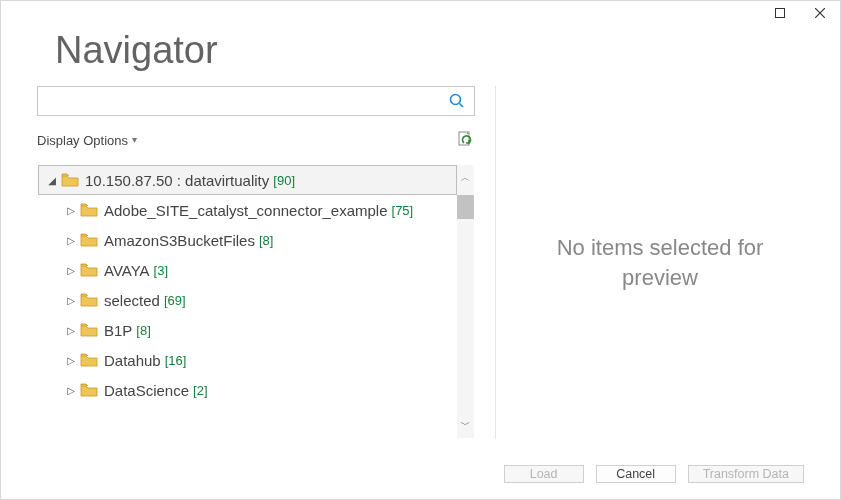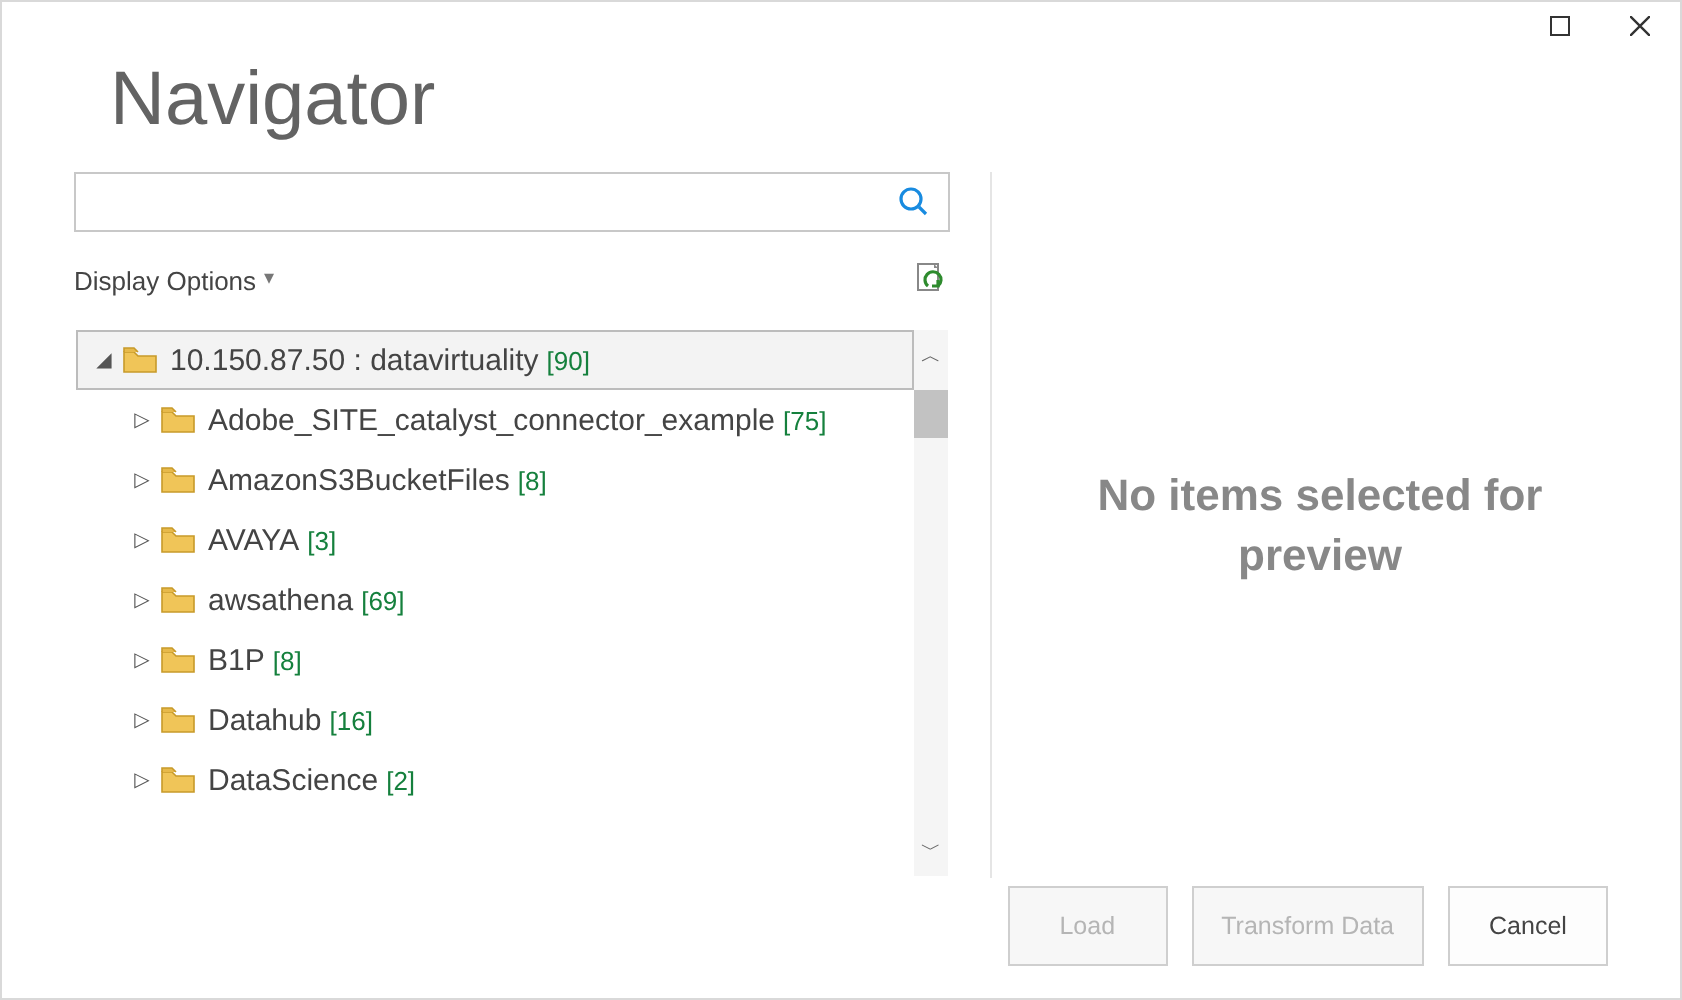--- a/index.html
+++ b/index.html
@@ -5,21 +5,21 @@
   * { box-sizing: border-box; margin: 0; padding: 0; }
   html, body { width: 841px; height: 500px; font-family: "Segoe UI", Tahoma, sans-serif; background: #fff; }
   .window { width: 841px; height: 500px; border: 1px solid #d9d9d9; position: relative; background: #fff; }
   .titlebar { position: absolute; top: 0; right: 0; height: 28px; display: flex; align-items: flex-start; }
   .tb-btn { width: 40px; height: 24px; display: flex; align-items: center; justify-content: center; color: #666; }
   .window-title { position: absolute; top: 28px; left: 38px; font-size: 38px; font-weight: 300; color: #636363; margin-left: 16px; }
   .content { position: absolute; top: 85px; left: 36px; right: 36px; bottom: 60px; display: flex; }
   .left-pane { width: 438px; display: flex; flex-direction: column; }
   .divider { width: 1px; background: #e5e5e5; margin: 0 20px; }
   .right-pane { flex: 1; display: flex; align-items: center; justify-content: center; }
-  .preview-msg { color: #888; font-size: 22px; font-weight: 700; text-align: center; line-height: 1.35; }
+  .preview-msg { color: #888; font-size: 22px; font-weight: 400; text-align: center; line-height: 1.35; }
   .search-row { display: flex; border: 1px solid #c8c8c8; height: 30px; margin-bottom: 10px; }
   .search-input { flex: 1; border: none; outline: none; padding: 4px 8px; font-size: 13px; }
   .search-icon { width: 34px; display: flex; align-items: center; justify-content: center; color: #0f6cbd; }
   .options-row { display: flex; align-items: center; justify-content: space-between; height: 28px; margin-bottom: 10px; }
   .options-btn { display: flex; align-items: center; gap: 4px; font-size: 13px; color: #444; cursor: default; }
   .options-btn .chev { font-size: 10px; color: #777; position: relative; top: -1px; }
   .refresh-icon { width: 20px; height: 20px; display: flex; align-items: center; justify-content: center; }
   .tree { flex: 1; border: 1px solid #fff; position: relative; overflow: hidden; }
   .tree-scroll { position: absolute; top: 0; bottom: 0; right: 0; width: 17px; display: flex; flex-direction: column; align-items: center; justify-content: space-between; background: #f5f5f5; }
   .tree-scroll .arrow { font-size: 10px; color: #666; padding: 6px 0; }
@@ -27,21 +27,21 @@
   .tree-rows { position: absolute; left: 0; right: 17px; top: 0; }
   .tree-row { display: flex; align-items: center; height: 30px; padding-left: 4px; }
   .tree-row.root { border: 1px solid #bcbcbc; background: #f3f3f3; }
   .tree-row .toggle { width: 18px; text-align: center; font-size: 10px; color: #555; }
   .tree-row .toggle.expanded { font-size: 10px; }
   .tree-row .folder { width: 18px; height: 14px; display: inline-flex; align-items: center; justify-content: center; }
   .tree-row .label { margin-left: 6px; font-size: 15px; color: #444; }
   .tree-row .count { color: #15803d; margin-left: 4px; font-size: 13px; }
   .tree-row.child { padding-left: 24px; }
   .footer { position: absolute; bottom: 16px; right: 36px; display: flex; gap: 12px; }
-  .btn { height: 40px; padding: 0 14px; border: 1px solid #cfcfcf; background: #fdfdfd; font-size: 12.5px; color: #444; display: flex; align-items: center; justify-content: center; min-width: 80px; }
+  .btn { height: 18px; padding: 0 14px; border: 1px solid #cfcfcf; background: #fdfdfd; font-size: 12.5px; color: #444; display: flex; align-items: center; justify-content: center; min-width: 80px; }
   .btn.disabled { color: #b5b5b5; background: #f7f7f7; }
   svg { display: block; }
 </style>
 </head>
 <body>
 
 <div class="window">
   <div class="titlebar">
     <div class="tb-btn">
       <svg width="10" height="10">
@@ -132,21 +132,21 @@
             <span class="count">[<span>3</span>]</span>
           </div>
           <div class="tree-row child">
             <span class="toggle">▷</span>
             <span class="folder">
                 <svg width="18" height="14">
                   <path d="M1 3 L6 3 L8 5 L17 5 L17 13 L1 13 Z" fill="#f0c558" stroke="#c79a2a" stroke-width="0.8"></path>
                   <path d="M1 3 L1 1 L6 1 L8 3" fill="#e7b94a" stroke="#c79a2a" stroke-width="0.8"></path>
                 </svg>
               </span>
-            <span class="label">awsathena</span>
+            <span class="label">selected</span>
             <span class="count">[<span>69</span>]</span>
           </div>
           <div class="tree-row child">
             <span class="toggle">▷</span>
             <span class="folder">
                 <svg width="18" height="14">
                   <path d="M1 3 L6 3 L8 5 L17 5 L17 13 L1 13 Z" fill="#f0c558" stroke="#c79a2a" stroke-width="0.8"></path>
                   <path d="M1 3 L1 1 L6 1 L8 3" fill="#e7b94a" stroke="#c79a2a" stroke-width="0.8"></path>
                 </svg>
               </span>
@@ -190,16 +190,16 @@
     <div class="right-pane">
       <div class="preview-msg">
         <span>No items selected for</span><br>
         <span>preview</span>
       </div>
     </div>
   </div>
 
   <div class="footer">
     <div class="btn disabled">Load</div>
+    <div class="btn">Cancel</div>
     <div class="btn disabled">Transform Data</div>
-    <div class="btn">Cancel</div>
   </div>
 </div>
 
 </body></html>

